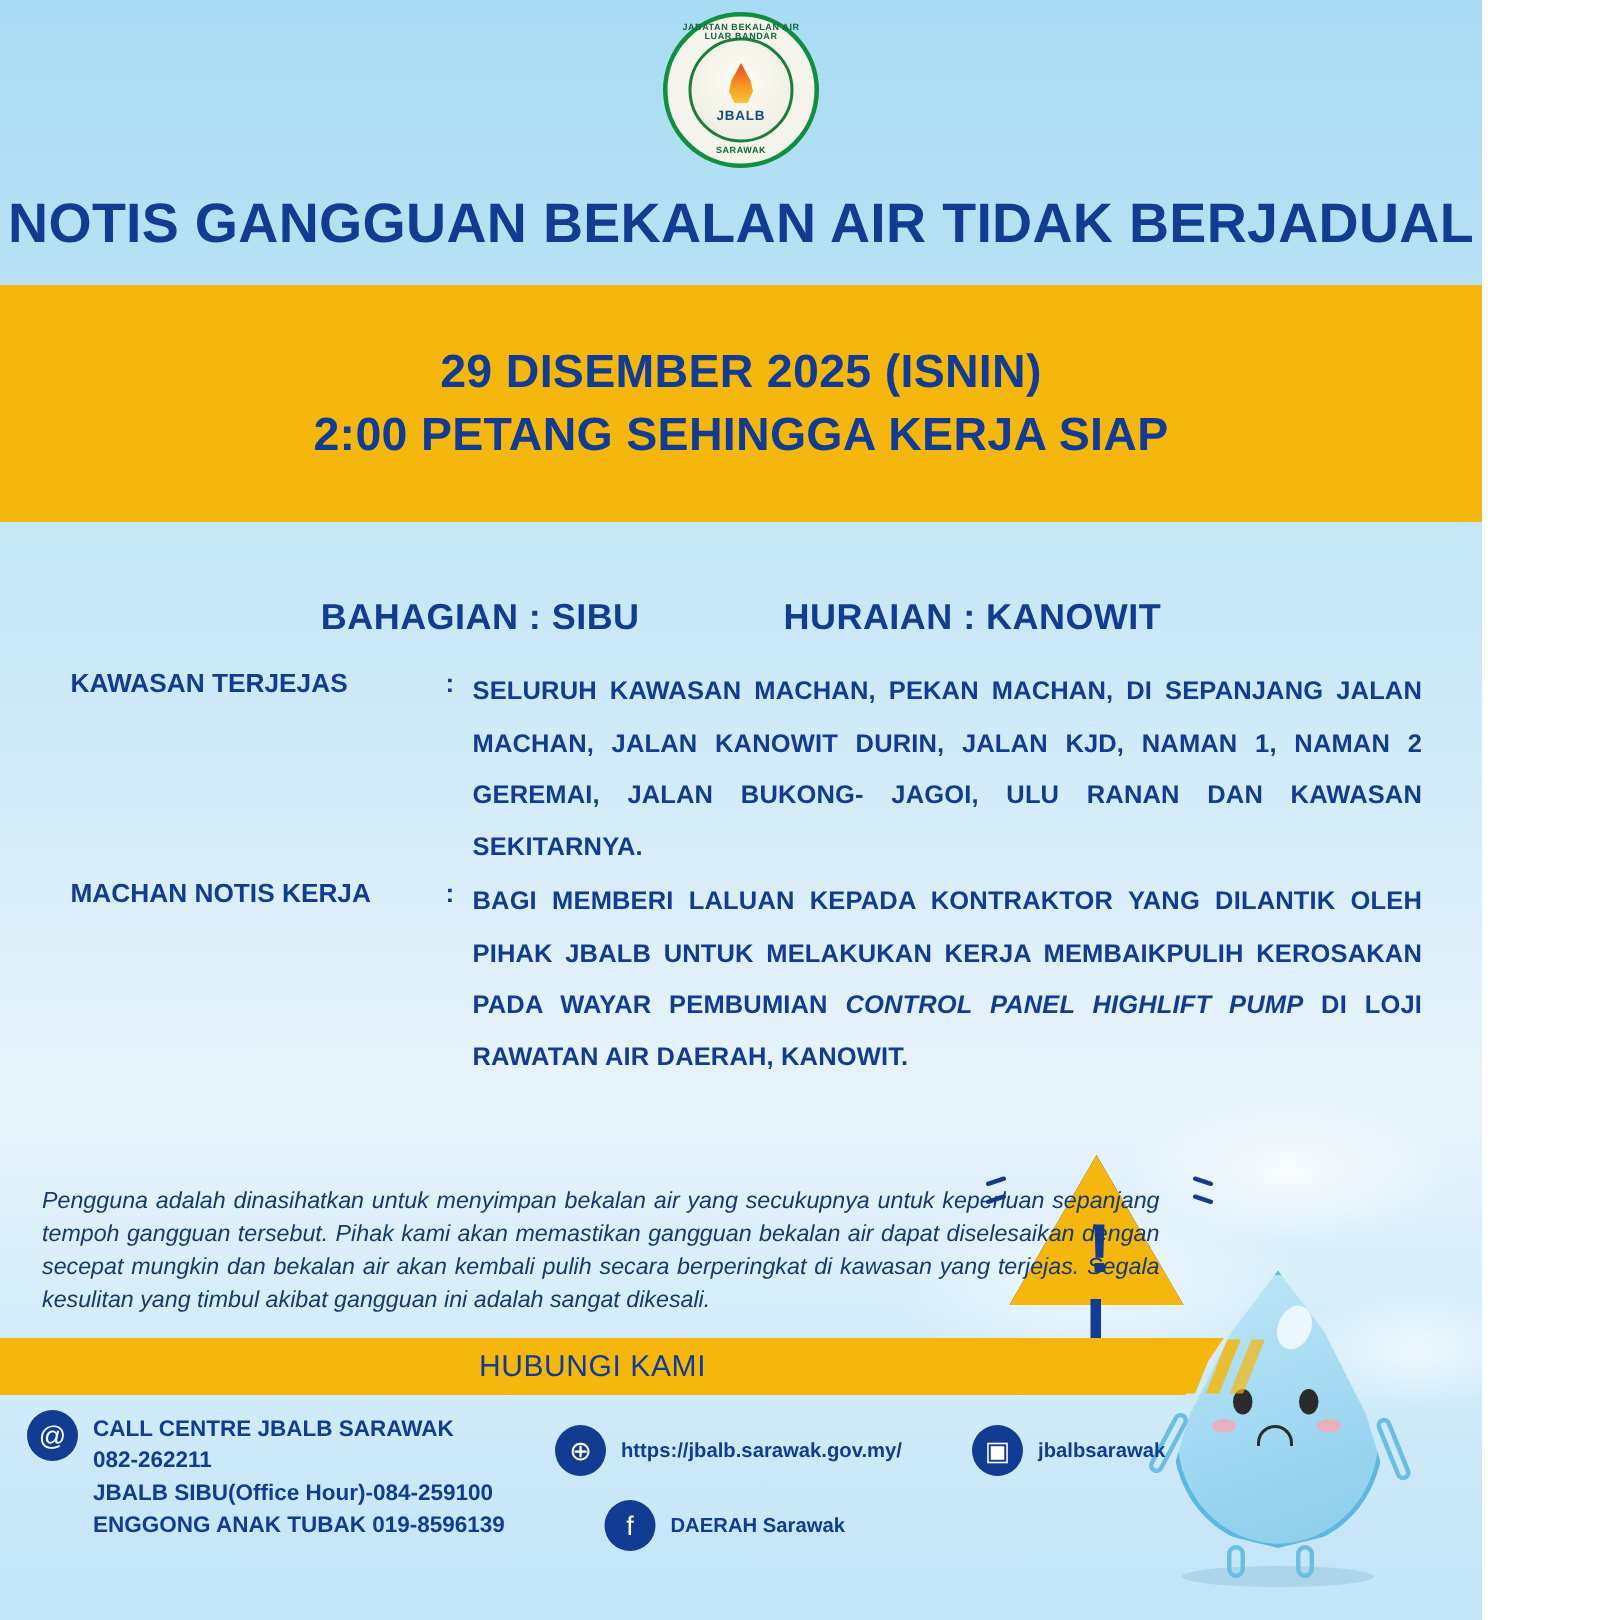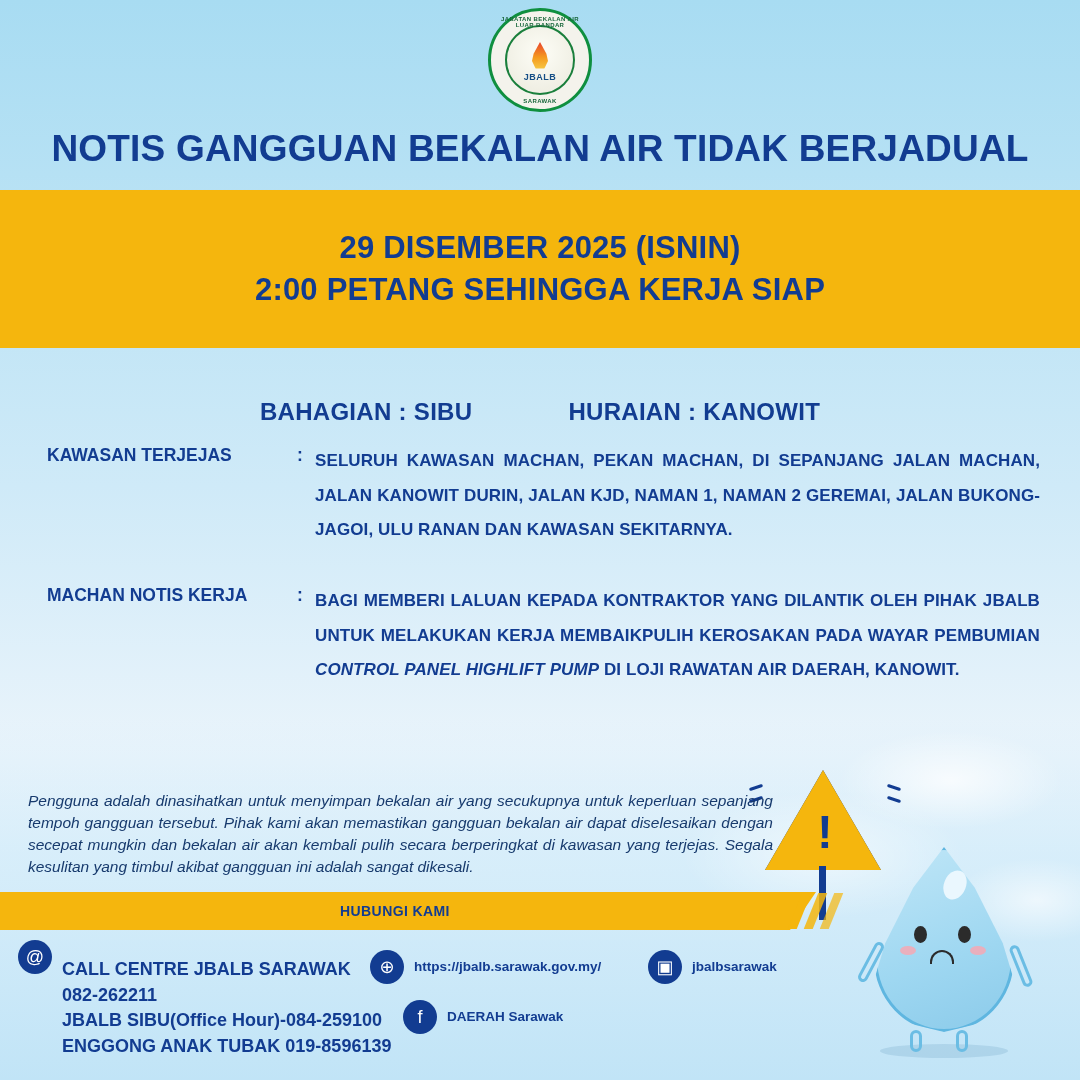--- a/index.html
+++ b/index.html
@@ -3,21 +3,21 @@
 <meta charset="utf-8">
 <style>
   * { box-sizing: border-box; margin: 0; padding: 0; }
   html, body {
     width: 1080px; height: 1080px;
     font-family: "Liberation Sans", sans-serif;
     overflow: hidden;
   }
   #poster {
     position: relative;
-    width: 1080px; height: 1080px;
+    width: 988px; height: 1080px;
     background: linear-gradient(180deg, #a8dcf2 0%, #cfeaf8 45%, #eaf4fb 70%, #eef6fc 100%);
   }
 
   
   .logo-wrap {
     position: absolute; top: 8px; left: 50%; transform: translateX(-50%);
     width: 104px; height: 104px;
   }
   .logo-outer {
     width: 104px; height: 104px; border-radius: 50%;
@@ -130,37 +130,37 @@
   .contact-band {
     position: absolute; left: 0; top: 892px; width: 790px; height: 38px;
     background: #f5b60d;
     display: flex; align-items: center; justify-content: center;
   }
   .contact-band::after {
     content: ""; position: absolute; right: -26px; top: 0;
     border-top: 38px solid #f5b60d; border-right: 26px solid transparent;
   }
   .contact-band span {
-    font-size: 14px; font-weight: bold; color: #123c91; letter-spacing: .4px;
+    font-size: 20px; font-weight: normal; color: #123c91; letter-spacing: .4px;
   }
   .slashes { position: absolute; left: 795px; top: 893px; display: flex; gap: 7px; }
   .slashes i { display: block; width: 9px; height: 36px; background: #f5b60d; transform: skewX(-22deg); }
   .slashes i:nth-child(2) { opacity: .85; }
   .slashes i:nth-child(3) { opacity: .7; }
 
   
   .contacts { position: absolute; left: 18px; top: 940px; right: 0; }
   .c-item { position: absolute; display: flex; align-items: flex-start; gap: 10px; }
   .c-icon {
     width: 34px; height: 34px; border-radius: 50%;
     background: #123c91; color: #fff;
     display: flex; align-items: center; justify-content: center;
     font-size: 18px; flex: 0 0 34px;
   }
-  .c-lines { font-size: 18px; font-weight: bold; color: #123c91; line-height: 1.42; padding-top: 2px; margin-top: 15px; }
+  .c-lines { font-size: 15px; font-weight: bold; color: #123c91; line-height: 1.42; padding-top: 2px; }
   .c-single { font-size: 13.5px; font-weight: bold; color: #123c91; padding-top: 9px; }
 
   #c-call { left: 0; top: 0; }
   #c-web  { left: 352px; top: 10px; }
   #c-ig   { left: 630px; top: 10px; }
   #c-fb   { left: 385px; top: 60px; }
 
   
   .mascot { position: absolute; right: 38px; bottom: 22px; width: 190px; height: 240px; }
   .drop-body {

